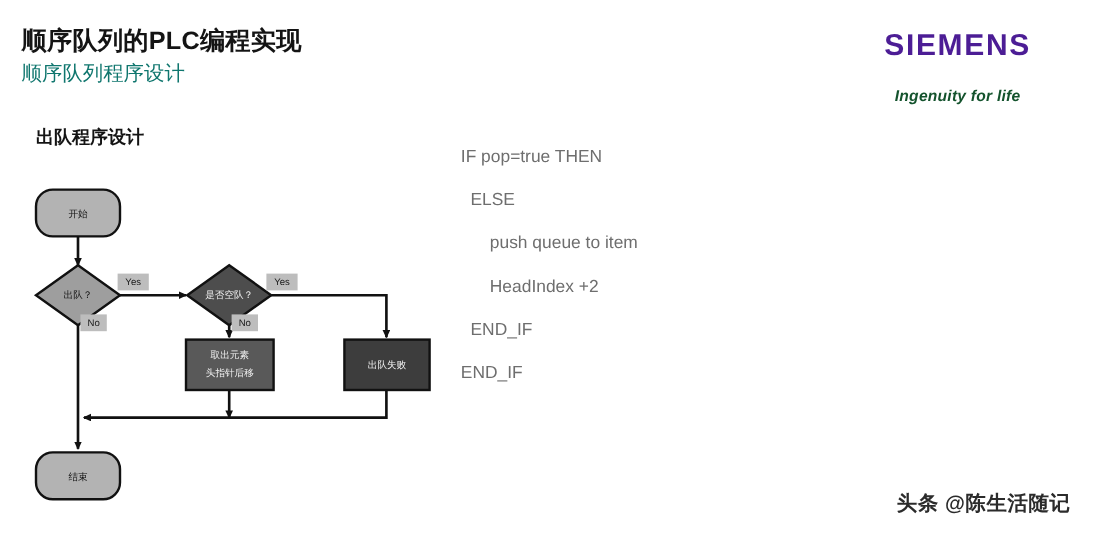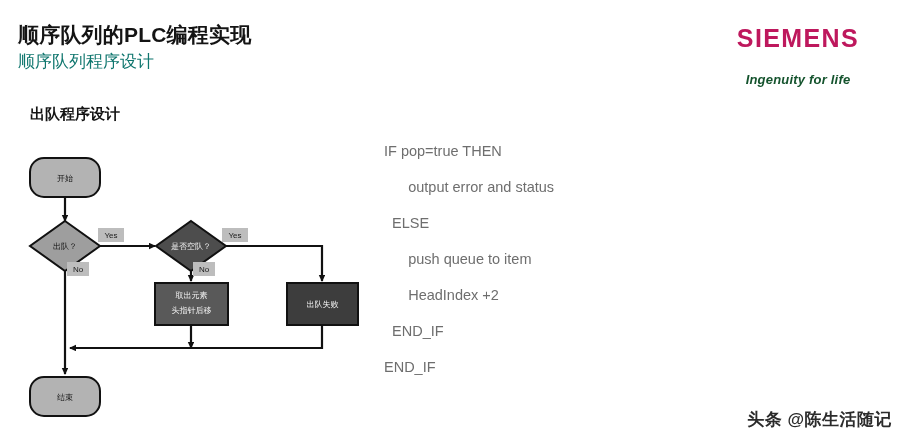--- a/index.html
+++ b/index.html
@@ -45,21 +45,21 @@
     position: absolute;
     right: 28px;
     top: 26px;
     text-align: center;
     width: 180px;
   }
   #siemens-wordmark {
     font-size: 25px;
     font-weight: 700;
     letter-spacing: 1.4px;
-    color: #be185d;
+    color: #4c1d95;
     line-height: 1;
   }
   #siemens-tagline {
     font-size: 13px;
     font-style: italic;
     font-weight: 600;
     letter-spacing: 0.2px;
     color: #14532d;
     margin-top: 22px;
     line-height: 1;
@@ -103,21 +103,20 @@
     text-anchor: middle;
     dominant-baseline: middle;
   }
 
   
   #code-block {
     position: absolute;
     left: 384px;
     top: 124px;
     width: 300px;
-    margin-top: 20px;
   }
   .code-line {
     font-family: "Liberation Sans", "DejaVu Sans", sans-serif;
     font-size: 14.5px;
     color: #6e6e6e;
     line-height: 1;
     height: 36px;
     white-space: pre;
     display: block;
   }
@@ -222,21 +221,20 @@
       <g>
         <rect x="193" y="122" width="22" height="14" fill="#bdbdbd" stroke="none"></rect>
         <text class="fc-branch-text" x="204" y="129.5">No</text>
       </g>
     </g>
   </svg>
 </div>
 
 <div id="code-block">
   <span class="code-line">IF pop=true THEN</span>
-  <span class="code-line">      output error and status</span>
   <span class="code-line">  ELSE</span>
   <span class="code-line">      push queue to item</span>
   <span class="code-line">      HeadIndex +2</span>
   <span class="code-line">  END_IF</span>
   <span class="code-line">END_IF</span>
 </div>
 
 <div id="watermark">头条 @陈生活随记</div>
 
 </body></html>

